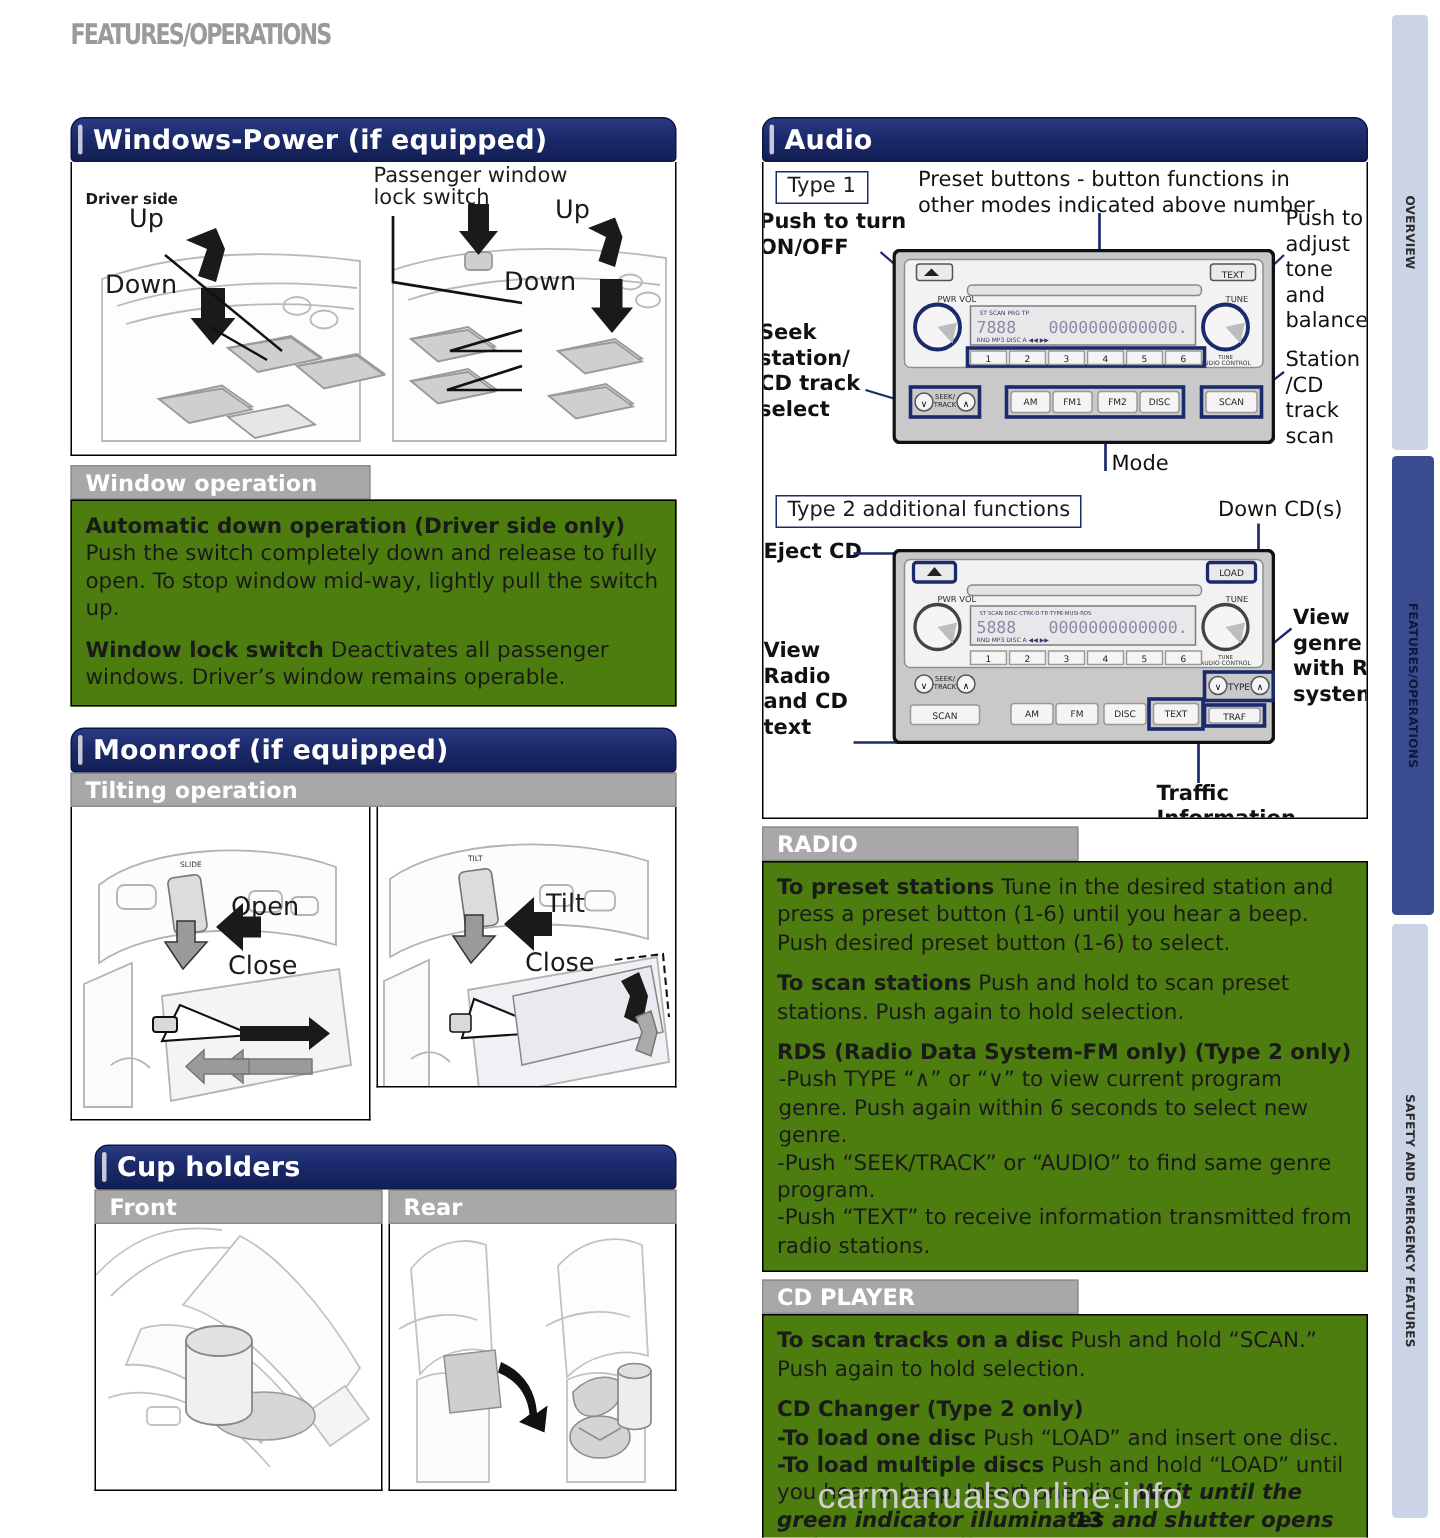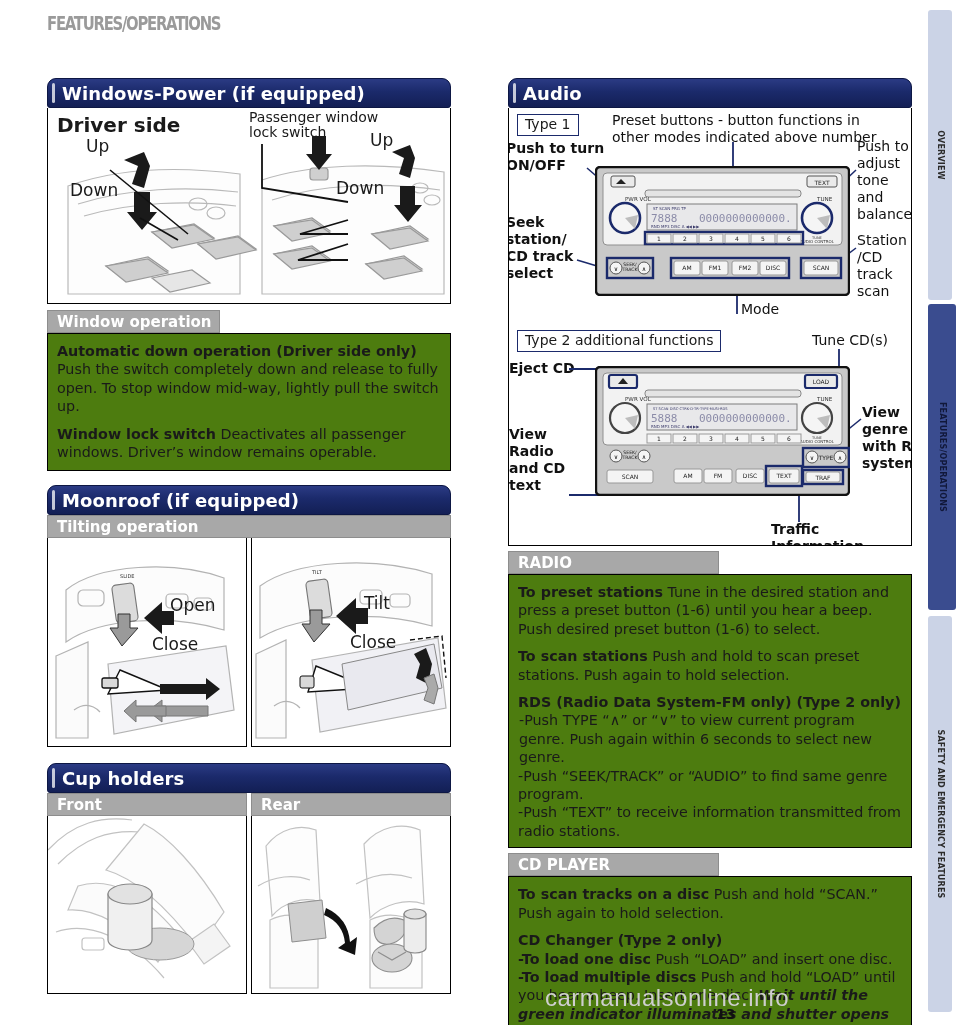--- a/index.html
+++ b/index.html
@@ -125,31 +125,31 @@
             <path d="M318 156 l18 15 l38 -8 l-18 -13 z" fill="#cfcfcf"></path>
             <rect x="262" y="60" width="18" height="12" rx="3" fill="#cfcfcf"></rect>
           </g>
           <path d="M264 28 l14 0 l0 18 l6 0 l-13 16 l-13 -16 l6 0 z" fill="#1a1a1a"></path>
           <path d="M344 44 l18 -7 l5 13 l-5 20 l-11 -4 l5 -16 z" fill="#1a1a1a"></path>
           <path d="M352 78 l15 0 l0 19 l7 0 l-14 17 l-14 -17 l6 0 z" fill="#1a1a1a"></path>
           <polyline points="214,36 214,80 300,94" stroke="#111" stroke-width="1.8" fill="none"></polyline>
           <polyline points="300,112 252,126 300,126" stroke="#111" stroke-width="1.8" fill="none"></polyline>
           <polyline points="300,136 250,152 300,152" stroke="#111" stroke-width="1.8" fill="none"></polyline>
         </svg>
-        <div style="position:absolute;left:9px;top:5px;font-size:20px;font-weight:bold;">Driver side</div>
+        <div style="position:absolute;left:9px;top:20px;font-size:10px;font-weight:bold;">Driver side</div>
         <div style="position:absolute;left:201px;top:2px;font-size:14px;line-height:15px;white-space:pre;">Passenger window
 lock switch</div>
         <div style="position:absolute;left:38px;top:28px;font-size:17px;">Up</div>
         <div style="position:absolute;left:22px;top:72px;font-size:17px;">Down</div>
         <div style="position:absolute;left:322px;top:22px;font-size:17px;">Up</div>
         <div style="position:absolute;left:288px;top:70px;font-size:17px;">Down</div>
       </div>
 
       <div style="margin-top:6px;">
-        <div class="grey-bar" style="width:173px;">Window operation</div>
+        <div class="grey-bar" style="width:200px;">Window operation</div>
       </div>
 
       <div class="txtbox" style="border-top:1px solid #000;">
         <p><span class="b">Automatic down operation (Driver side only)</span><span> Push the switch completely down and release to fully open. To stop window mid-way, lightly pull the switch up.</span></p>
         <p><span class="b">Window lock switch</span><span> Deactivates all passenger windows. Driver’s window remains operable.</span></p>
       </div>
     </div>
 
     <div style="margin-top:14px;">
       <div class="blue-bar">Moonroof (if equipped)</div>
@@ -178,25 +178,25 @@
             <path d="M96 80 l18 -16 l0 9 l12 0 l0 14 l-12 0 l0 9 z" fill="#1a1a1a"></path>
             <path d="M74 108 l-12 -18 l8 0 l0 -14 l12 0 l0 14 l8 0 z" fill="#9a9a9a" stroke="#333"></path>
             <path d="M72 132 L60 156 L120 152 Z" fill="#fff" stroke="#111" stroke-width="1.4"></path>
             <g stroke="#111" stroke-width="1.3" fill="none">
                 <rect x="54" y="140" width="16" height="10" rx="2" fill="#d9d9d9"></rect>
               </g>
             <path d="M112 146 l46 0 l0 -6 l14 11 l-14 11 l0 -6 l-46 0 z" fill="#1a1a1a"></path>
             <path d="M160 168 l-46 0 l0 -6 l-14 11 l14 11 l0 -6 l46 0 z" fill="#9a9a9a" stroke="#777"></path>
             <path d="M118 168 l-30 0 l0 -6 l-12 11 l12 11 l0 -6 l30 0 z" fill="#9a9a9a" stroke="#777"></path>
           </svg>
-          <div style="position:absolute;left:122px;top:57px;font-size:17px;">Open</div>
+          <div style="position:absolute;left:106px;top:57px;font-size:17px;">Open</div>
           <div style="position:absolute;left:104px;top:96px;font-size:17px;">Close</div>
         </div>
 
-        <div class="panel illus" style="flex:1;height:209px;border-top:none;">
+        <div class="panel illus" style="flex:1;height:187px;border-top:none;">
           <svg width="199" height="207" viewBox="0 0 199 207">
             <rect width="199" height="207" fill="#fff"></rect>
             <g stroke="#b3b3b3" fill="none" stroke-width="1.2">
               <path d="M8 48 C44 22 122 18 180 36 L180 88 C126 72 48 76 8 100 Z" fill="#fcfcfc"></path>
               <rect x="108" y="52" width="22" height="14" rx="4"></rect>
               <rect x="138" y="56" width="20" height="13" rx="4"></rect>
               <path d="M4 116 L34 102 L34 200 L4 200 Z" fill="#fbfbfb"></path>
               <path d="M60 122 L186 100 L194 170 L68 194 Z" fill="#f1f1f5"></path>
               <path d="M22 168 q14 -10 26 2"></path>
             </g>
@@ -212,21 +212,21 @@
             <path d="M158 102 L190 98 L194 140" stroke="#111" stroke-width="1.4" fill="none" stroke-dasharray="5 3"></path>
             <path d="M162 116 l12 -6 l6 16 l-4 20 l-12 -6 l4 -14 z" fill="#1a1a1a"></path>
             <path d="M172 140 l10 -4 l4 14 l-4 16 l-10 -4 l4 -12 z" fill="#aaa" stroke="#777"></path>
           </svg>
           <div style="position:absolute;left:112px;top:55px;font-size:17px;">Tilt</div>
           <div style="position:absolute;left:98px;top:94px;font-size:17px;">Close</div>
         </div>
       </div>
     </div>
 
-    <div style="margin-top:16px;">
+    <div style="margin-top:16px;margin-left:16px;">
       <div class="blue-bar">Cup holders</div>
 
       <div style="display:flex;gap:4px;">
         <div class="grey-bar" style="flex:1;">Front</div>
         <div class="grey-bar" style="flex:1;">Rear</div>
       </div>
 
       <div style="display:flex;gap:4px;">
         <div class="panel illus" style="flex:1;height:178px;border-top:none;">
           <svg width="199" height="176" viewBox="0 0 199 176">
@@ -382,21 +382,21 @@
                 <text x="178" y="104">DISC</text>
             </g>
             <rect x="206" y="92" width="40" height="20" fill="none" stroke="#1b2a6b" stroke-width="2.4"></rect>
             <rect x="209" y="95" width="34" height="14" rx="2" fill="#f4f4f4" stroke="#999"></rect>
             <text x="226" y="104" font-size="6" text-anchor="middle" fill="#222" class="rl">SCAN</text>
           </svg>
         </div>
 
         <div class="tag" style="left:8px;top:222px;">Type 2 additional functions</div>
 
-        <div class="calloutTxt" style="left:303px;top:224px;">Tune CD(s)</div>
+        <div class="calloutTxt" style="left:303px;top:224px;">Down CD(s)</div>
 
         <div class="calloutTxt bold" style="left:0px;top:252px;">Eject CD</div>
 
         <div class="calloutTxt bold" style="left:0px;top:318px;white-space:pre;">View
 Radio
 and CD
 text</div>
 
         <div class="calloutTxt bold" style="left:353px;top:296px;white-space:pre;">View
 genre

